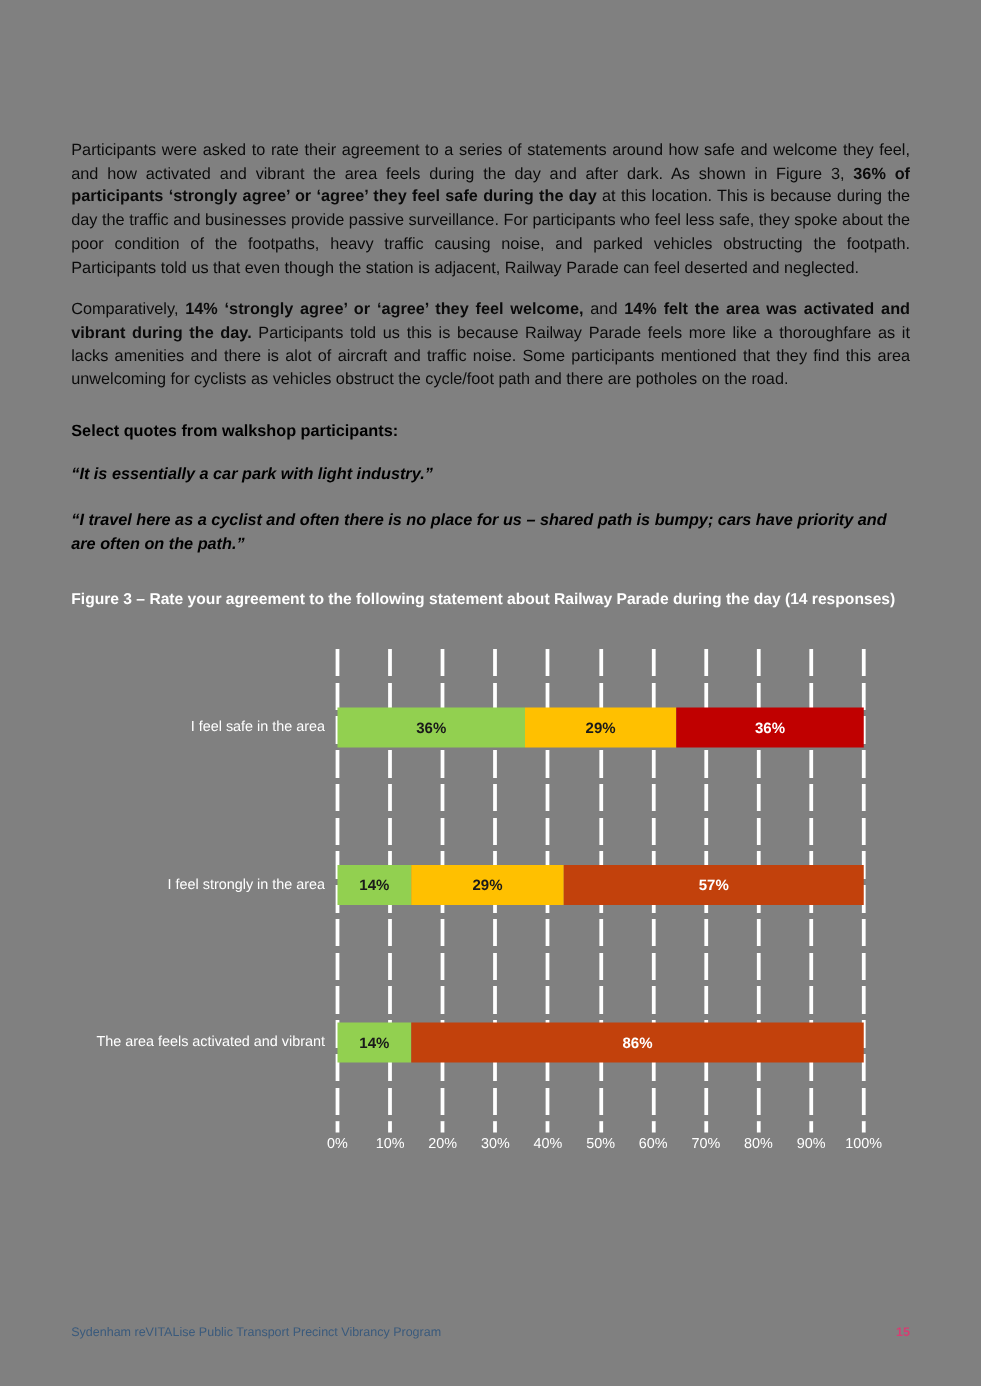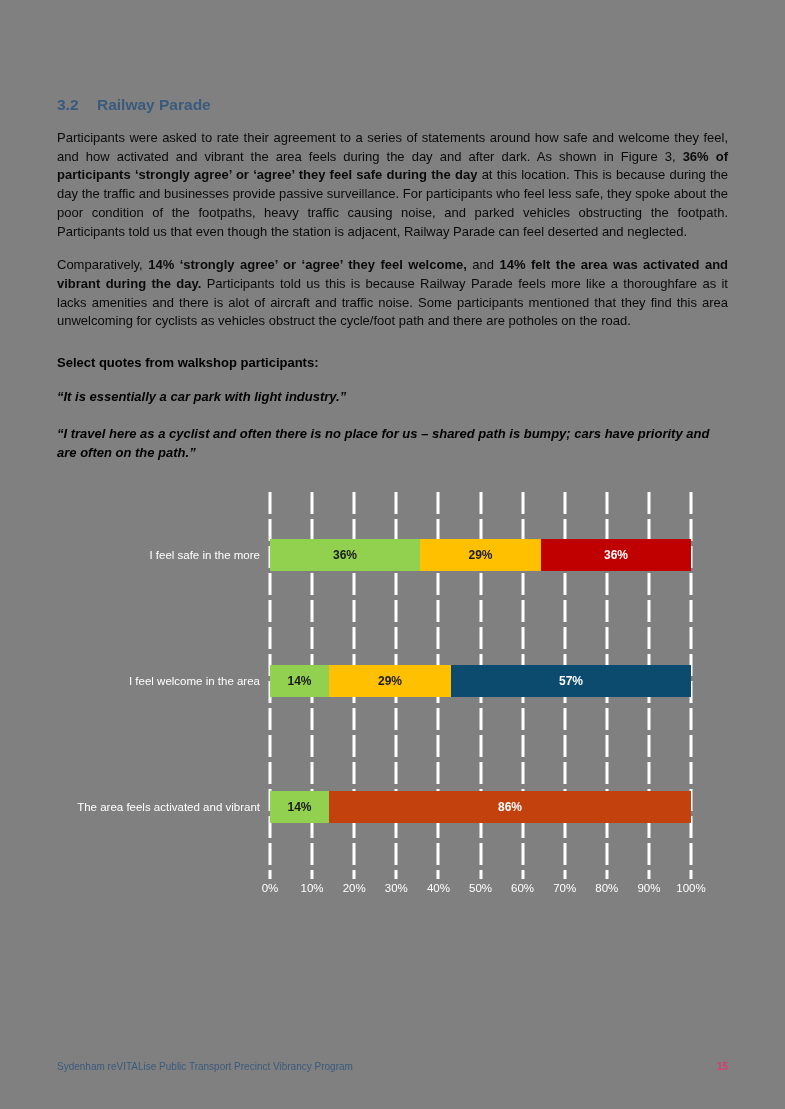--- a/index.html
+++ b/index.html
@@ -64,63 +64,60 @@
     font-size:10px;
   }
   .footer .left { color:#3A5A7C; }
   .footer .pagenum { color:#D63D72; font-weight:bold; }
 </style>
 </head>
 <body>
 
 <div class="content">
 
-  <div class="heading">
-    <span class="num">3.2</span>
-    <span>Railway Parade</span>
-  </div>
 
   <p class="body-text"><span>Participants were asked to rate their agreement to a series of statements around how safe and welcome they feel, and how activated and vibrant the area feels during the day and after dark. As shown in Figure 3, </span><span class="b">36% of participants ‘strongly agree’ or ‘agree’ they feel safe during the day</span><span> at this location. This is because during the day the traffic and businesses provide passive surveillance. For participants who feel less safe, they spoke about the poor condition of the footpaths, heavy traffic causing noise, and parked vehicles obstructing the footpath. Participants told us that even though the station is adjacent, Railway Parade can feel deserted and neglected.</span></p>
 
   <p class="body-text"><span>Comparatively, </span><span class="b">14% ‘strongly agree’ or ‘agree’ they feel welcome,</span><span> and </span><span class="b">14% felt the area was activated and vibrant during the day.</span><span> Participants told us this is because Railway Parade feels more like a thoroughfare as it lacks amenities and there is alot of aircraft and traffic noise. Some participants mentioned that they find this area unwelcoming for cyclists as vehicles obstruct the cycle/foot path and there are potholes on the road.</span></p>
 
   <div class="quote-intro pink">Select quotes from walkshop participants:</div>
   <div class="quote pink">“It is essentially a car park with light industry.”</div>
   <div class="quote pink">“I travel here as a cyclist and often there is no place for us – shared path is bumpy; cars have priority and are often on the path.”</div>
 
+  <div class="fig-caption">Figure 3 – Rate your agreement to the following statement about Railway Parade during the day (14 responses)</div>
 
   <div class="chart" id="chart">
     <div class="gridlines" id="gridlines">
         <div class="gridline" style="left: 0%;"></div>
         <div class="gridline" style="left: 10%;"></div>
         <div class="gridline" style="left: 20%;"></div>
         <div class="gridline" style="left: 30%;"></div>
         <div class="gridline" style="left: 40%;"></div>
         <div class="gridline" style="left: 50%;"></div>
         <div class="gridline" style="left: 60%;"></div>
         <div class="gridline" style="left: 70%;"></div>
         <div class="gridline" style="left: 80%;"></div>
         <div class="gridline" style="left: 90%;"></div>
         <div class="gridline" style="left: 100%;"></div>
       </div>
     <div class="rows" id="chart-rows">
         <div class="chart-row">
-          <div class="cat-label">I feel safe in the more</div>
+          <div class="cat-label">I feel safe in the area</div>
           <div class="track">
             <div class="seg" style="flex-grow: 36; background: rgb(146, 208, 80); color: rgb(26, 26, 26);">36%</div>
             <div class="seg" style="flex-grow: 29; background: rgb(255, 192, 0); color: rgb(26, 26, 26);">29%</div>
             <div class="seg" style="flex-grow: 36; background: rgb(192, 0, 0); color: rgb(255, 255, 255);">36%</div>
           </div>
         </div>
         <div class="chart-row">
-          <div class="cat-label">I feel welcome in the area</div>
+          <div class="cat-label">I feel strongly in the area</div>
           <div class="track">
             <div class="seg" style="flex-grow: 14; background: rgb(146, 208, 80); color: rgb(26, 26, 26);">14%</div>
             <div class="seg" style="flex-grow: 29; background: rgb(255, 192, 0); color: rgb(26, 26, 26);">29%</div>
-            <div class="seg" style="flex-grow: 57; background: #0c4a6e; color: rgb(255, 255, 255);">57%</div>
+            <div class="seg" style="flex-grow: 57; background: #c2410c; color: rgb(255, 255, 255);">57%</div>
           </div>
         </div>
         <div class="chart-row">
           <div class="cat-label">The area feels activated and vibrant</div>
           <div class="track">
             <div class="seg" style="flex-grow: 14; background: rgb(146, 208, 80); color: rgb(26, 26, 26);">14%</div>
             <div class="seg" style="flex-grow: 86; background: #c2410c; color: rgb(255, 255, 255);">86%</div>
           </div>
         </div>
       </div>

